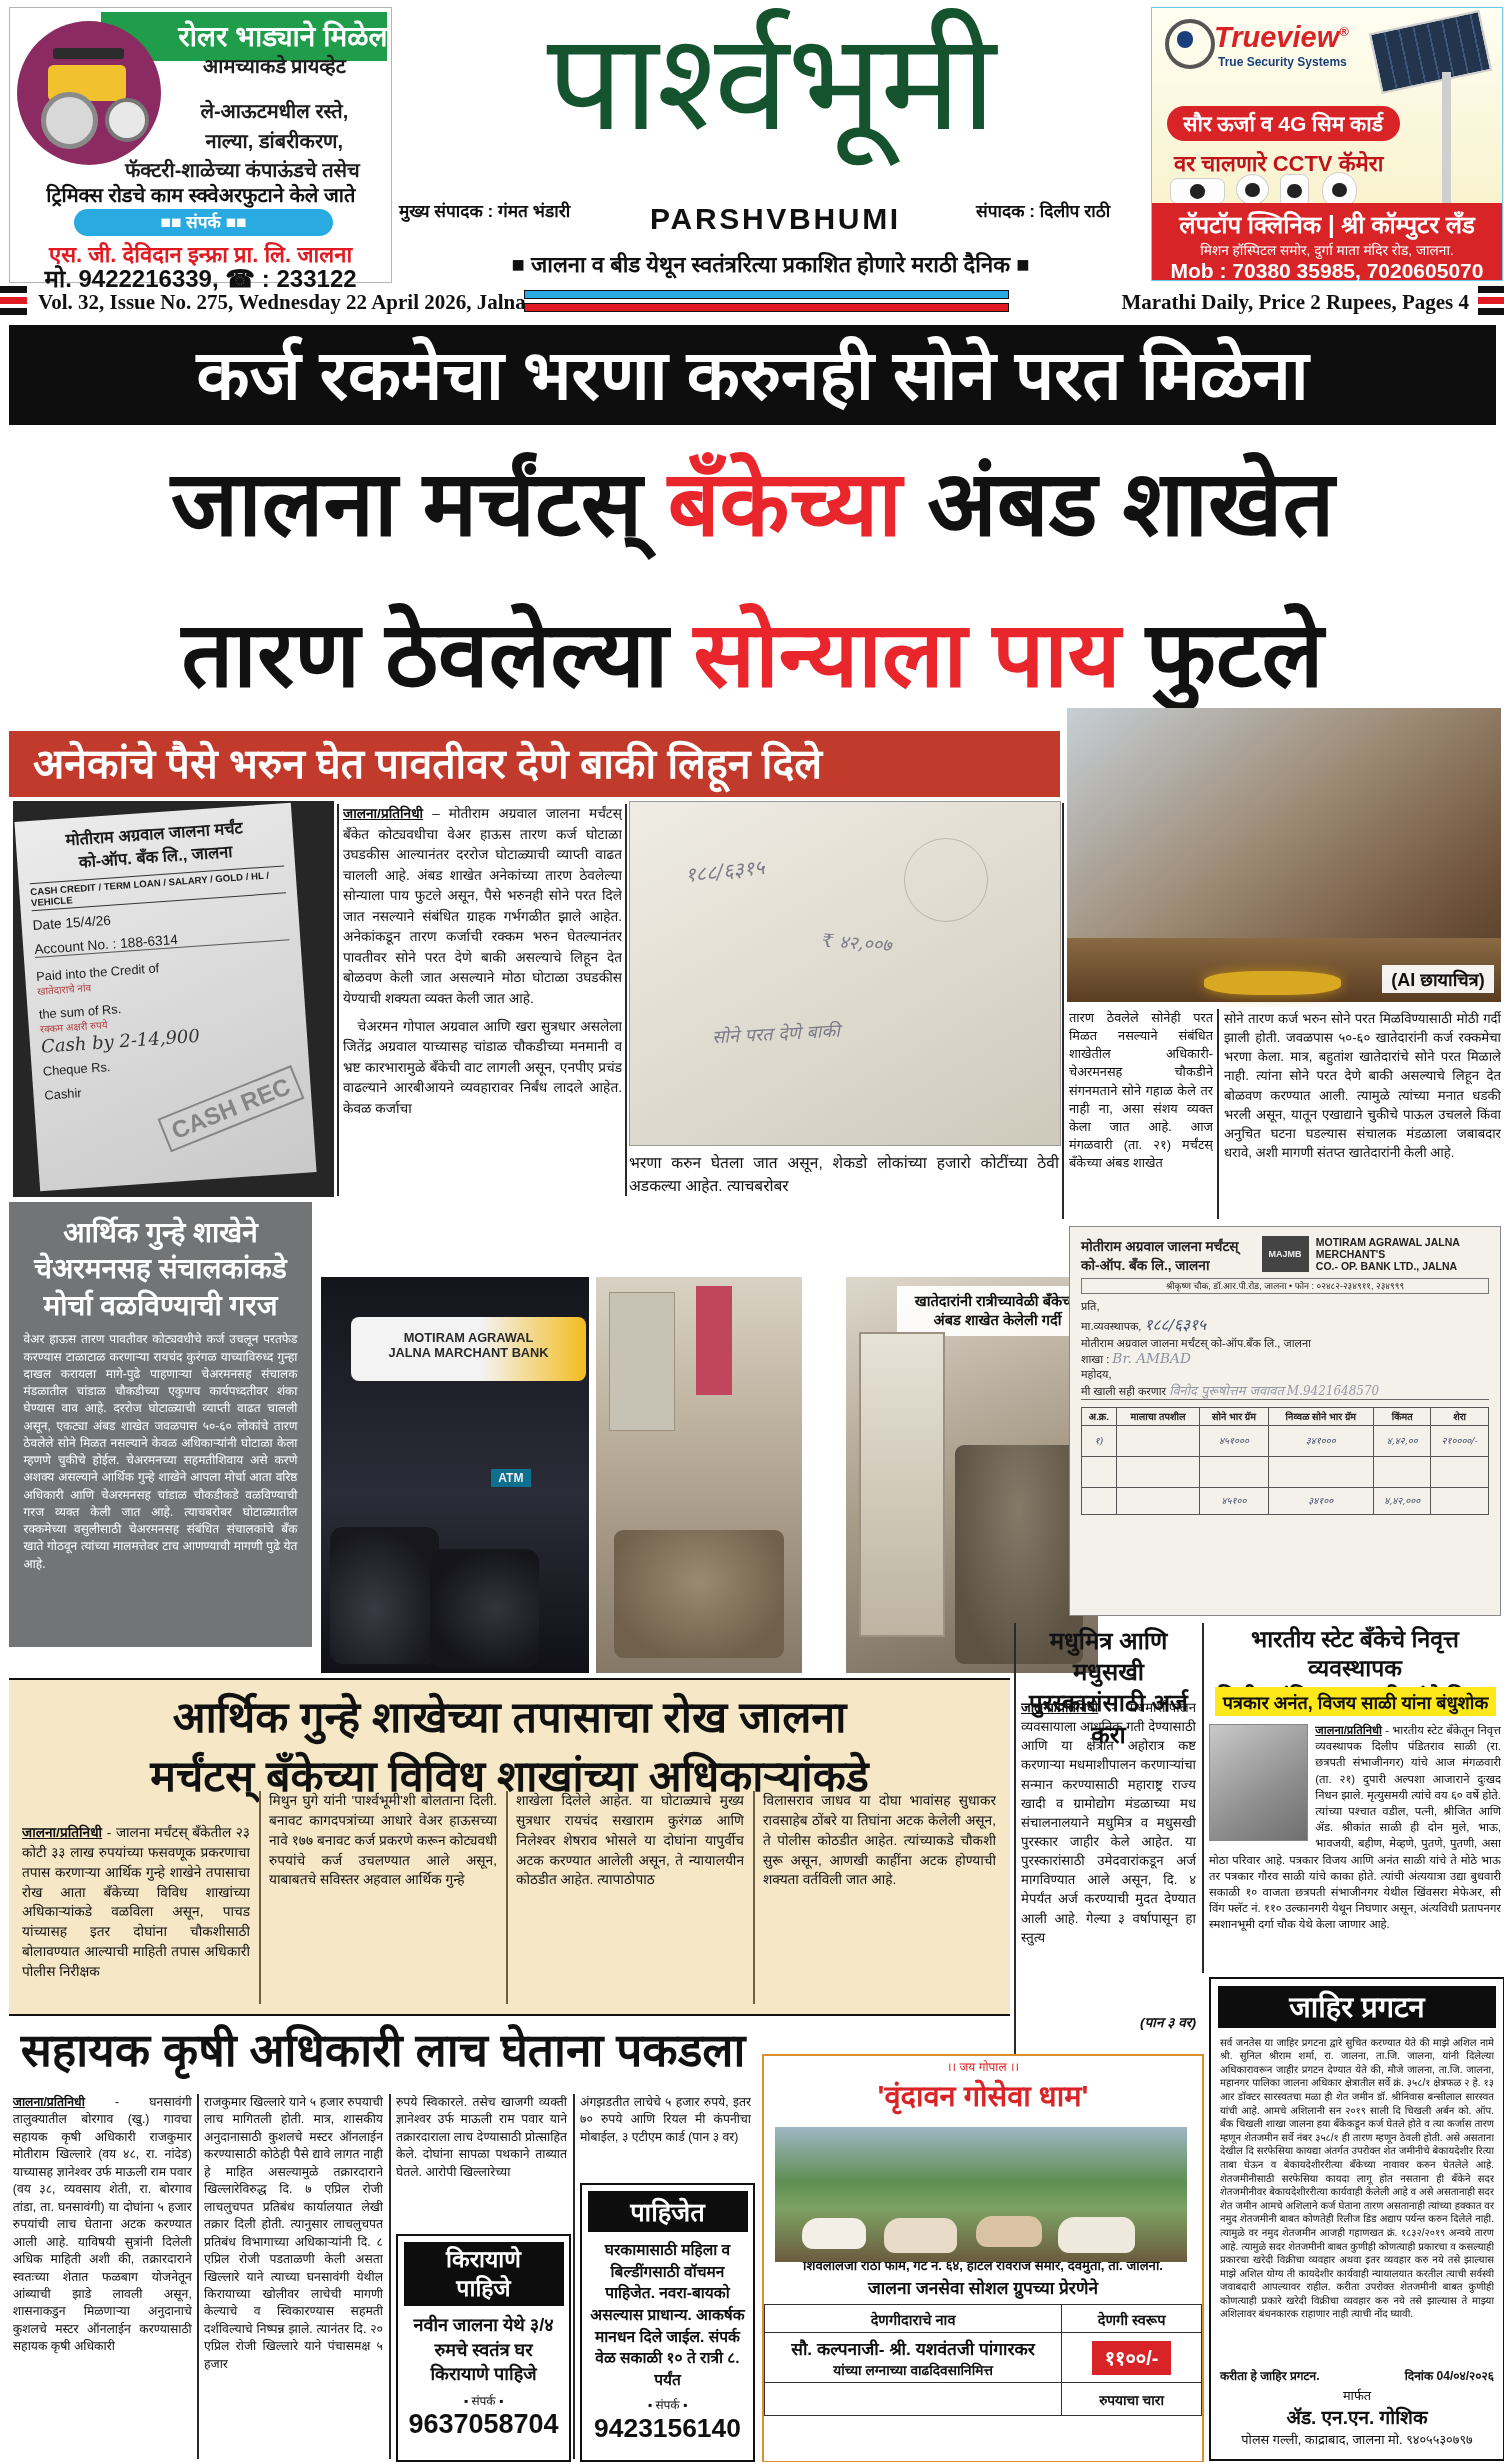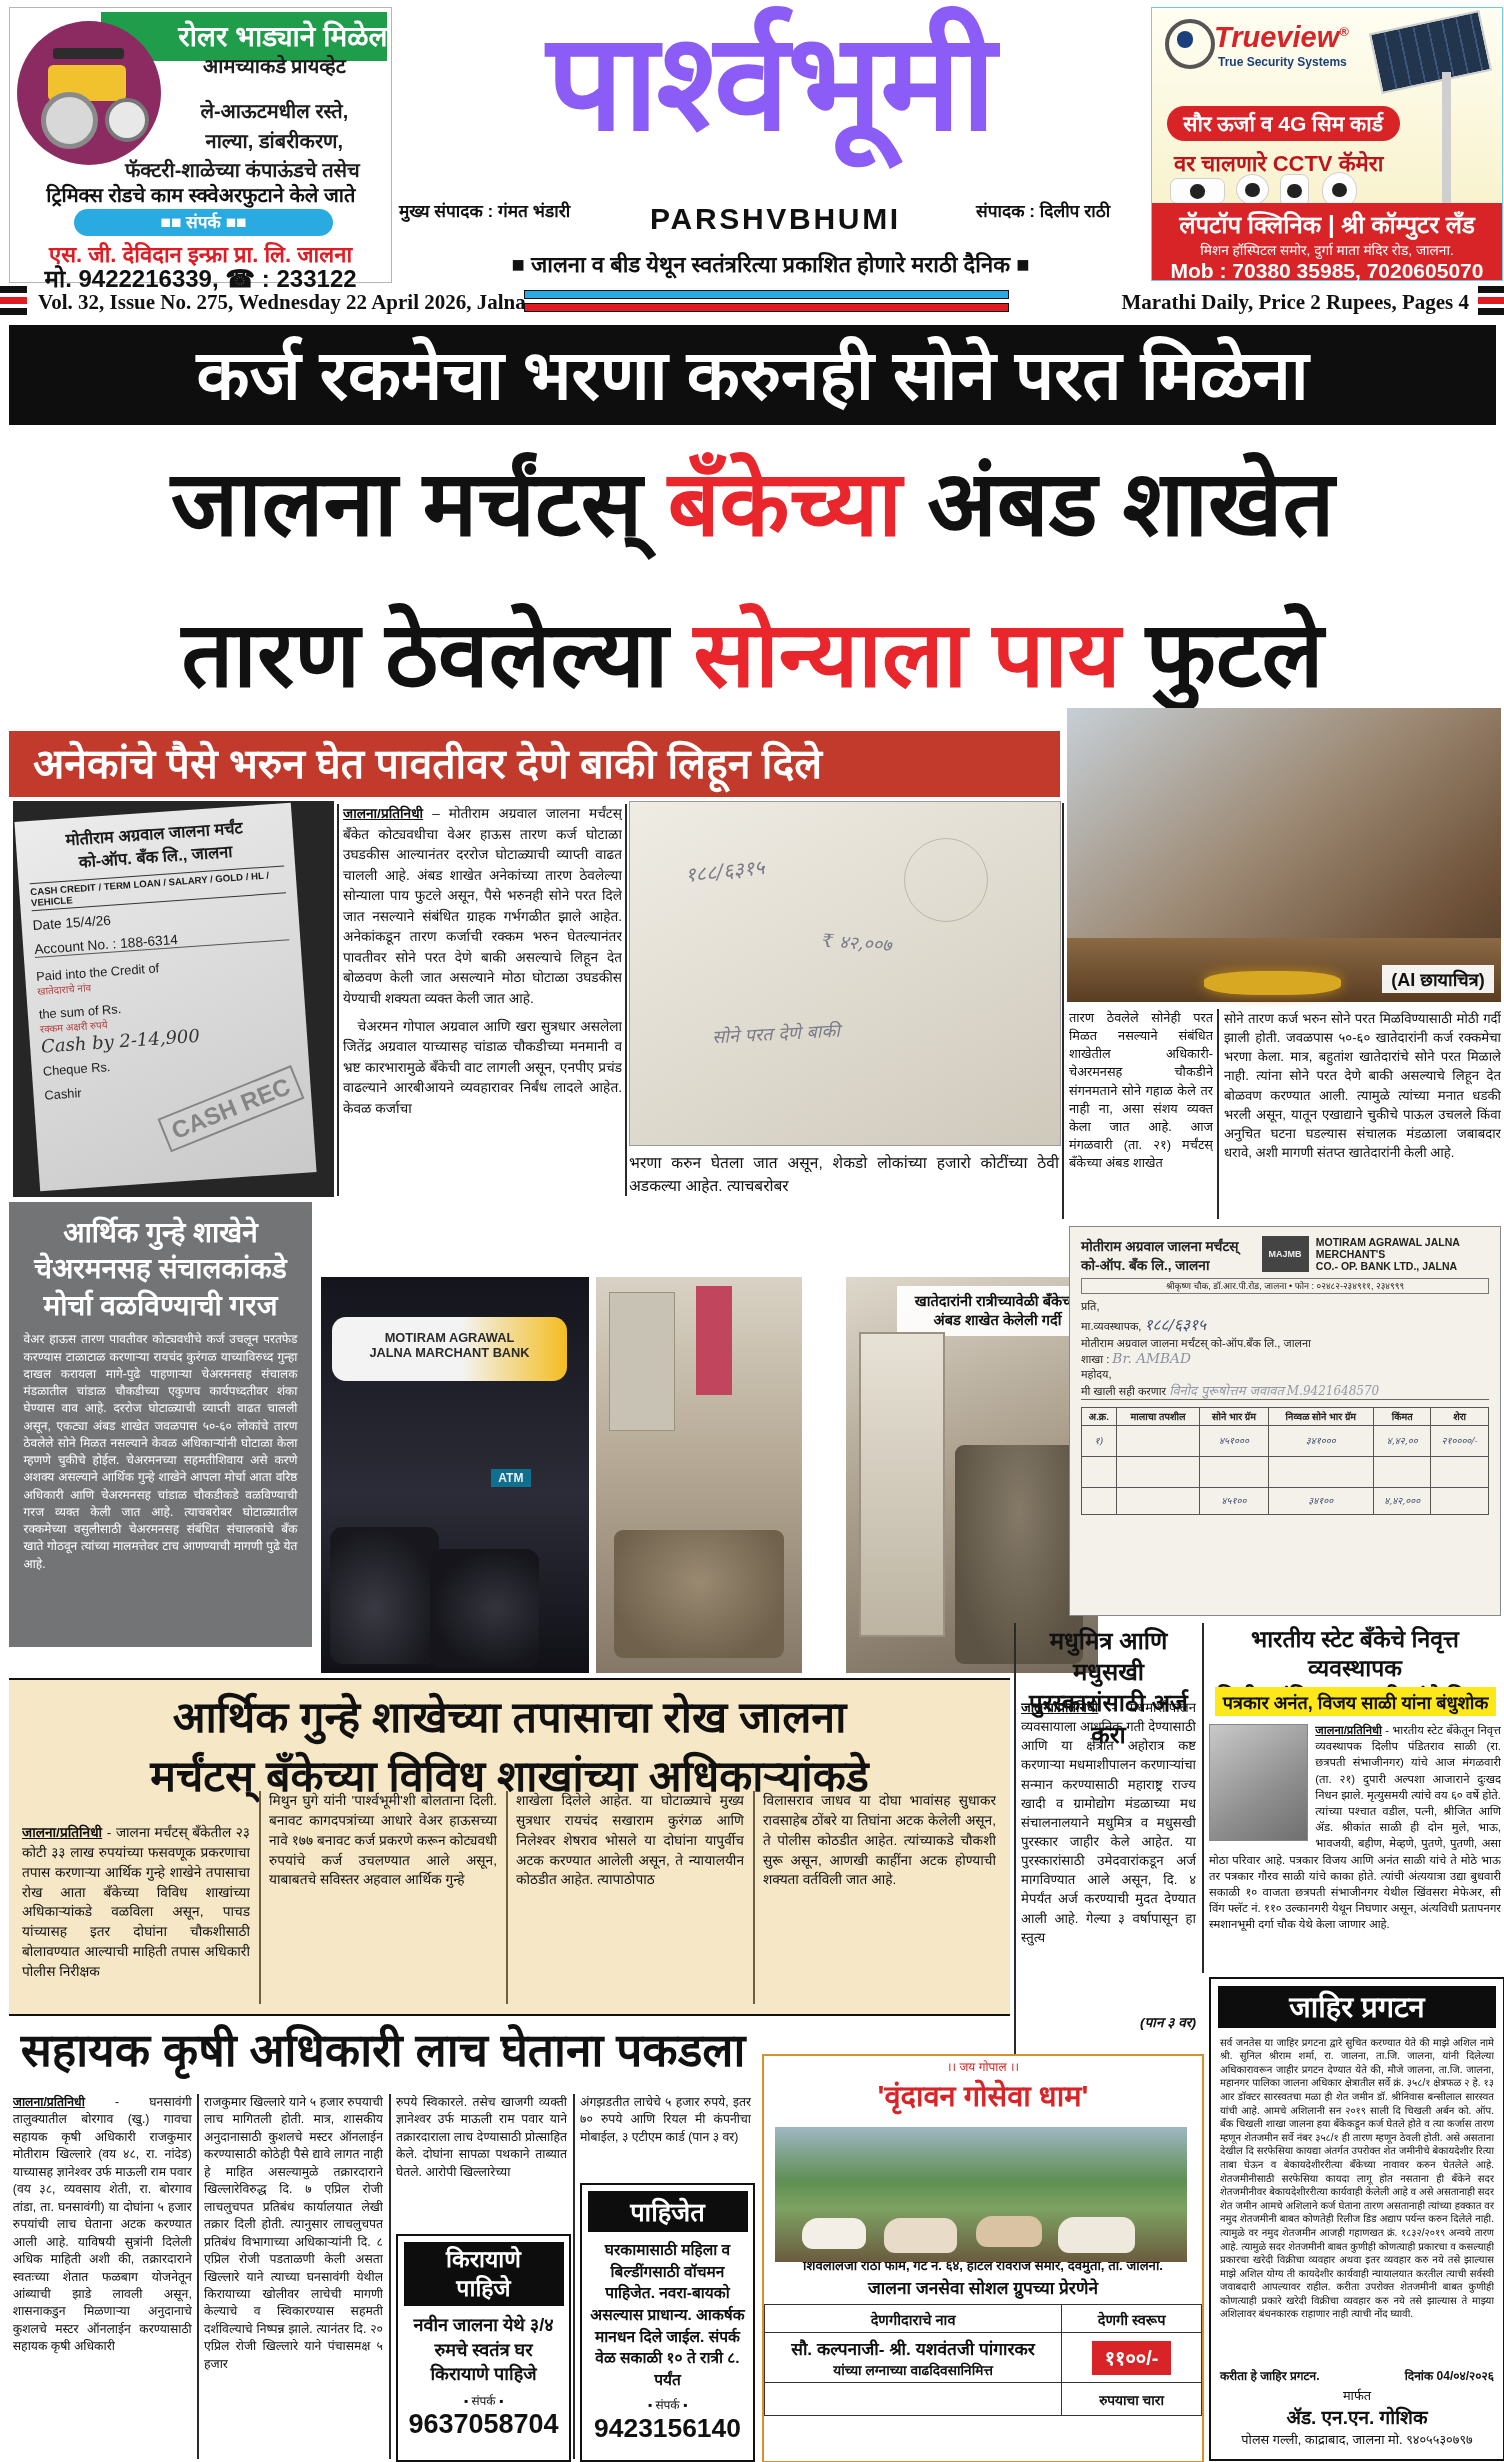--- a/index.html
+++ b/index.html
@@ -30,21 +30,21 @@
   .tv-logo:after{content:"";position:absolute;left:8.2px;top:8.2px;width:16.4px;height:16.4px;border-radius:50%;background:#1a3f7a;}
   .solar{position:absolute;right:14.6px;top:12.8px;width:109px;height:58px;background:repeating-linear-gradient(90deg,#23344d 0 12.8px,#3c567c 12.8px 14.6px);transform:rotate(-12deg);border:2.7px solid #d0d0d0;}
   .pole{position:absolute;right:51px;top:64px;width:9px;height:182px;background:#cfcfcf;}
   .redpill{position:absolute;left:14.6px;top:98px;width:233px;height:35px;border-radius:17.3px;background:#d92427;
     color:#fff;font-weight:bold;font-size:21px;line-height:35px;text-align:center;}
   .cam{position:absolute;background:#fdfdfd;border:1.8px solid #cfcfcf;border-radius:7.3px;}
   .cam:after{content:"";position:absolute;left:50%;top:50%;width:14.6px;height:14.6px;margin:-7.3px 0 0 -7.3px;border-radius:50%;background:#222;}
   .rafoot{position:absolute;left:0;bottom:0;width:100%;height:77px;background:#d92427;color:#fff;text-align:center;}
 
   
-  .title{font-weight:700;color:#8b5cf6;letter-spacing:-1.8px;}
+  .title{font-weight:400;color:#14532d;letter-spacing:-1.8px;}
   .stripe{position:absolute;border:0.9px solid #111;}
 
   
   .photo-cap{position:absolute;background:rgba(255,255,255,.93);color:#111;font-weight:bold;}
   .scrib{position:absolute;color:#7a7a88;font-style:italic;font-family:"DejaVu Serif",serif;}
   .grayimg{background:linear-gradient(145deg,#c9c9c9,#8f8f8f 60%,#6f6f6f);}
 
   
   .docform{background:#f4f1ea;border:1.8px solid #888;color:#222;}
   .doct{border-collapse:collapse;width:100%;}
@@ -182,21 +182,21 @@
   <div class="abs graybox clip" style="left:9px;top:1202px;width:303px;height:445px;padding:12.8px 14.6px;box-sizing:border-box;">
     <div class="b ctr" style="font-size:28px;line-height:1.3;">
       <div>आर्थिक गुन्हे शाखेने</div>
       <div>चेअरमनसह संचालकांकडे</div>
       <div>मोर्चा वळविण्याची गरज</div>
     </div>
     <div class="jus" style="font-size:12px;line-height:1.44;margin-top:7.3px;">वेअर हाऊस तारण पावतीवर कोट्यवधीचे कर्ज उचलून परतफेड करण्यास टाळाटाळ करणाऱ्या रायचंद कुरंगळ याच्याविरुध्द गुन्हा दाखल करायला मागे-पुढे पाहणाऱ्या चेअरमनसह संचालक मंडळातील चांडाळ चौकडीच्या एकुणच कार्यपध्दतीवर शंका घेण्यास वाव आहे. दररोज घोटाळ्याची व्याप्ती वाढत चालली असून, एकट्या अंबड शाखेत जवळपास ५०-६० लोकांचे तारण ठेवलेले सोने मिळत नसल्याने केवळ अधिकाऱ्यांनी घोटाळा केला म्हणणे चुकीचे होईल. चेअरमनच्या सहमतीशिवाय असे करणे अशक्य असल्याने आर्थिक गुन्हे शाखेने आपला मोर्चा आता वरिष्ठ अधिकारी आणि चेअरमनसह चांडाळ चौकडीकडे वळविण्याची गरज व्यक्त केली जात आहे. त्याचबरोबर घोटाळ्यातील रक्कमेच्या वसुलीसाठी चेअरमनसह संबंधित संचालकांचे बँक खाते गोठवून त्यांच्या मालमत्तेवर टाच आणण्याची मागणी पुढे येत आहे.</div>
   </div>
 
   <div class="abs clip" style="left:321px;top:1277px;width:268px;height:396px;background:linear-gradient(180deg,#14141c 0%,#2c2c38 55%,#101016 100%);">
-    <div class="abs" style="left:11px;top:40px;width:235px;height:64px;background:linear-gradient(90deg,#f3f3f3 55%,#f3bd20);border-radius:14px;color:#2a2a2a;text-align:center;">
+    <div class="abs" style="left:30px;top:40px;width:235px;height:64px;background:linear-gradient(90deg,#f3f3f3 55%,#f3bd20);border-radius:8px;color:#2a2a2a;text-align:center;">
       <div class="b" style="font-size:12.8px;padding-top:12.8px;">MOTIRAM AGRAWAL</div>
       <div class="b" style="font-size:12.8px;">JALNA MARCHANT BANK</div>
     </div>
     <div class="abs b" style="left:170px;top:192px;color:#eee;background:#0f6f8f;font-size:12px;padding:1.8px 7.3px;">ATM</div>
     <div class="abs" style="left:9px;bottom:9px;width:109px;height:137px;background:radial-gradient(ellipse at 40% 60%,#3a3a44,#17171d 70%);border-radius:12.8px;"></div>
     <div class="abs" style="left:109px;bottom:5.5px;width:109px;height:119px;background:radial-gradient(ellipse at 60% 50%,#34343e,#15151b 70%);border-radius:12.8px;"></div>
   </div>
 
   <div class="abs clip" style="left:596px;top:1277px;width:206px;height:396px;background:linear-gradient(180deg,#d9d2c4,#b7ab97 45%,#857867);">
     <div class="abs" style="left:12.8px;top:14.6px;width:64px;height:137px;background:#c8c2b4;border:1.8px solid #9b937f;"></div>

